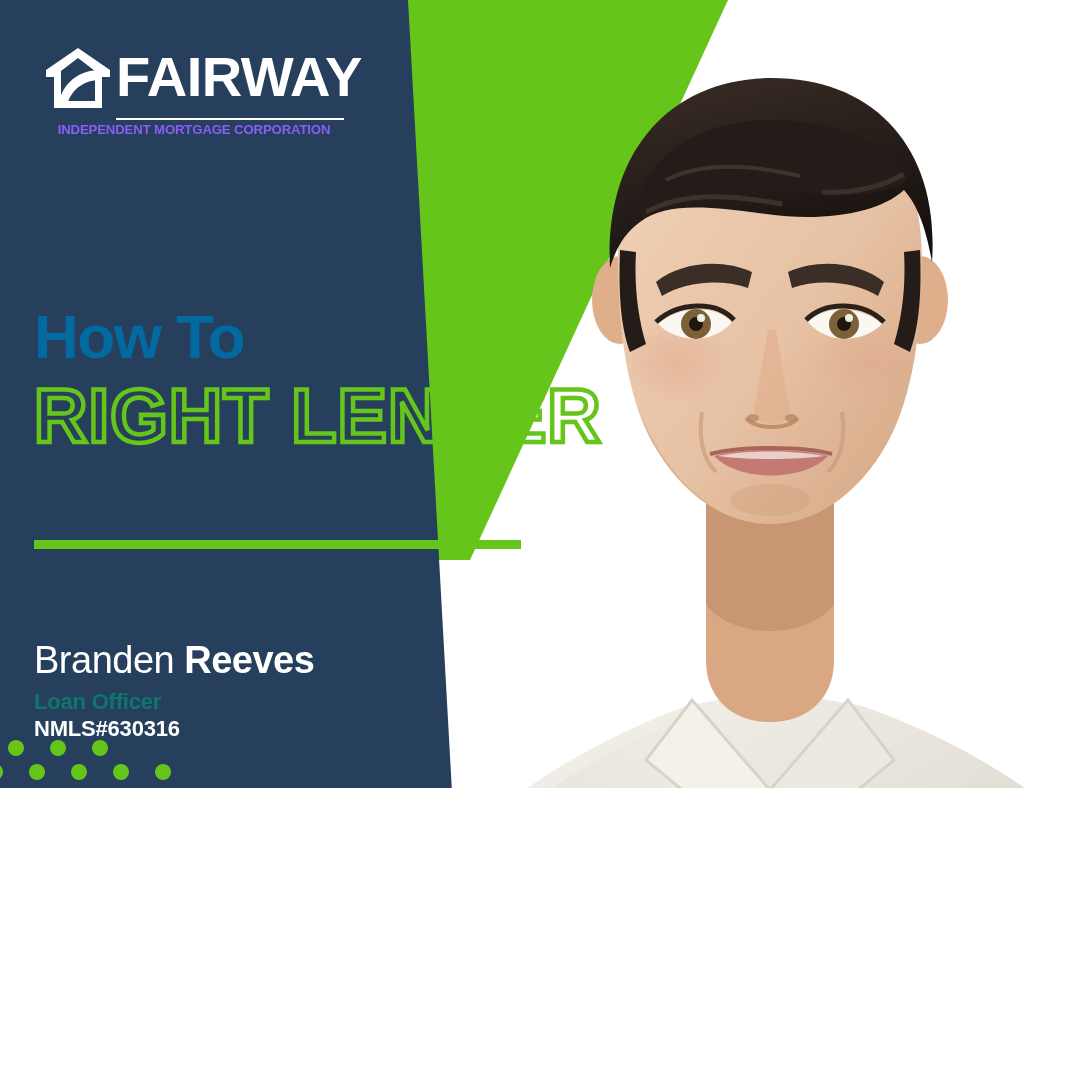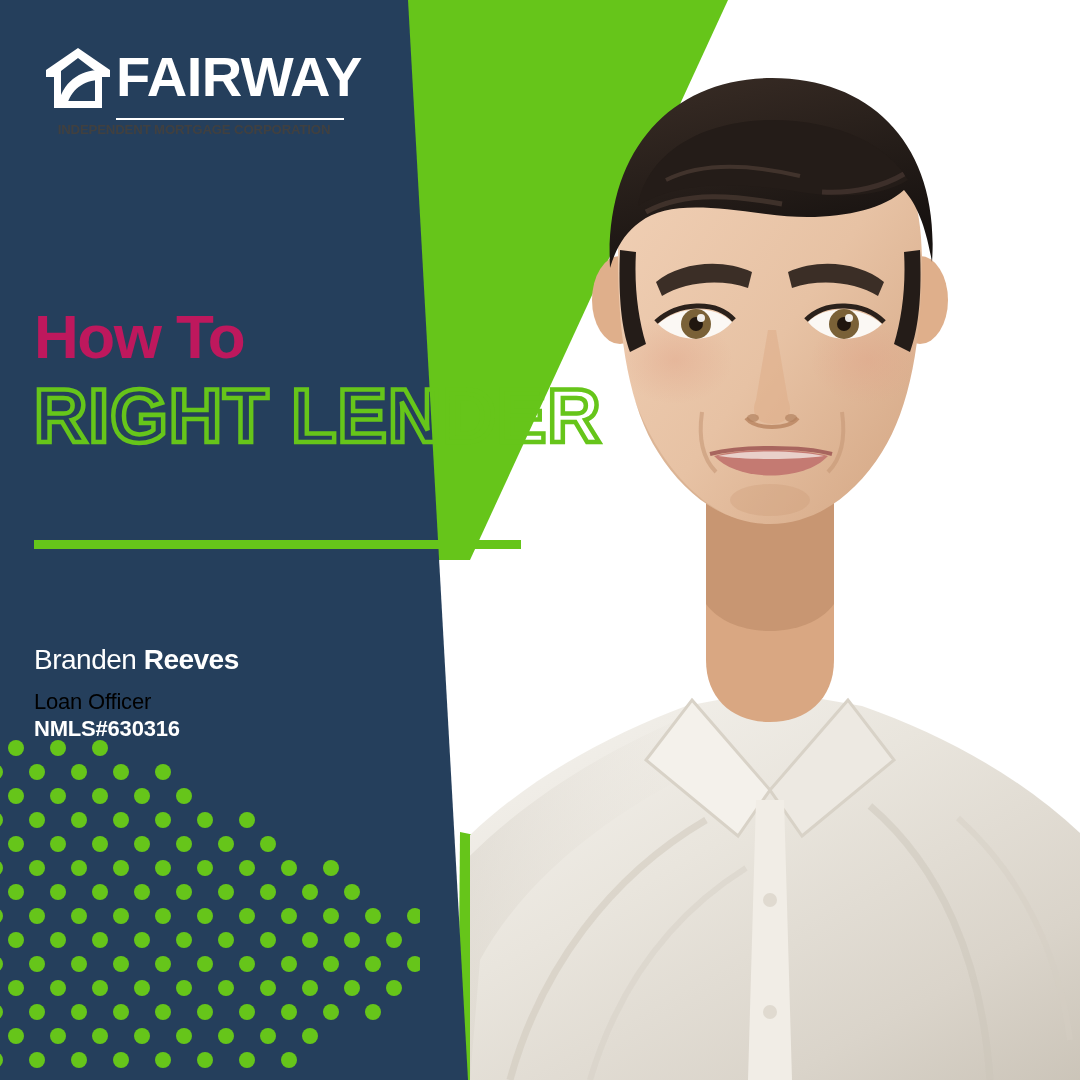--- a/index.html
+++ b/index.html
@@ -3,21 +3,21 @@
 <meta charset="utf-8">
 <style>
   html, body {
     margin: 0;
     padding: 0;
     background: #ffffff;
   }
   #canvas {
     position: relative;
     width: 1080px;
-    height: 1080px;
+    height: 788px;
     overflow: hidden;
     background: #ffffff;
     font-family: "Liberation Sans", sans-serif;
   }
 
   
   .layer { position: absolute; top: 0; left: 0; width: 1080px; height: 1080px; }
 
   
   #photo-wrap {
@@ -58,35 +58,35 @@
     background: #ffffff;
   }
   #logo-sub {
     position: absolute;
     left: 0px; top: 76px;
     width: 300px;
     text-align: center;
     font-size: 13.2px;
     font-weight: 700;
     letter-spacing: -0.15px;
-    color: #404040;
+    color: #8b5cf6;
     white-space: nowrap;
     font-family: "Liberation Sans", sans-serif;
   }
 
   
   #headline {
     position: absolute;
     left: 34px; top: 300px;
     width: 520px;
   }
   .head-line {
     font-size: 62px;
     font-weight: 700;
-    color: #be185d;
+    color: #0369a1;
     line-height: 74px;
     letter-spacing: -1.5px;
     white-space: nowrap;
   }
   #accent-line {
     margin-top: 6px;
     font-size: 66px;
     font-weight: 700;
     line-height: 72px;
     letter-spacing: 1px;
@@ -104,34 +104,34 @@
     background: #66C51A;
   }
 
   
   #agent {
     position: absolute;
     left: 34px; top: 637px;
     width: 430px;
   }
   #agent-name {
-    font-size: 28px;
+    font-size: 38px;
     line-height: 46px;
     color: #ffffff;
     font-weight: 400;
     letter-spacing: -0.5px;
     white-space: nowrap;
   }
   #agent-name b { font-weight: 700; }
   #agent-title {
     margin-top: 5px;
     font-size: 22px;
     line-height: 27px;
-    color: #000000;
-    font-weight: 400;
+    color: #0f766e;
+    font-weight: 700;
     letter-spacing: -0.2px;
   }
   #agent-nmls {
     font-size: 22px;
     line-height: 28px;
     color: #ffffff;
     font-weight: 700;
     letter-spacing: -0.2px;
   }
 

